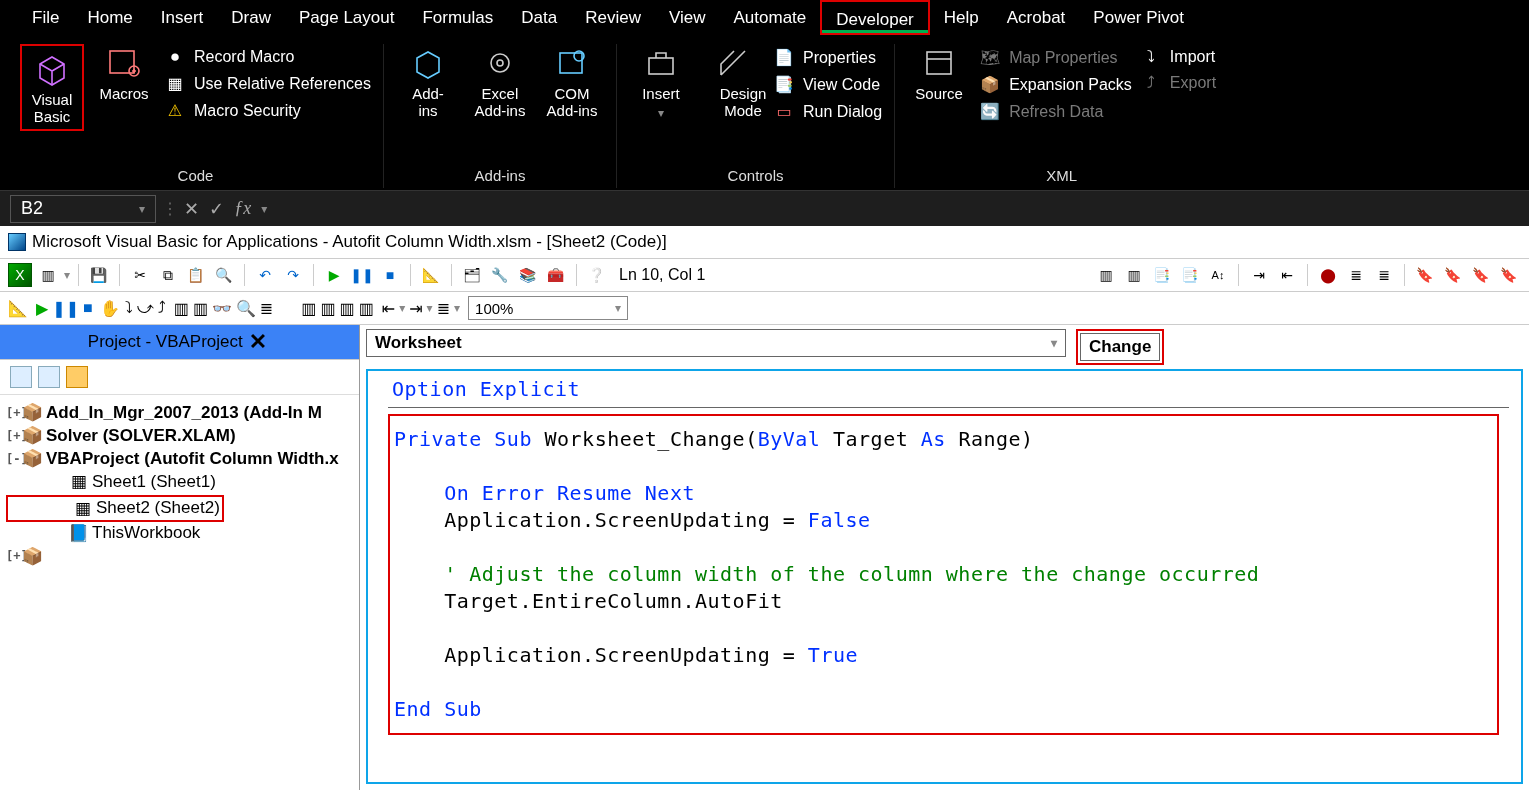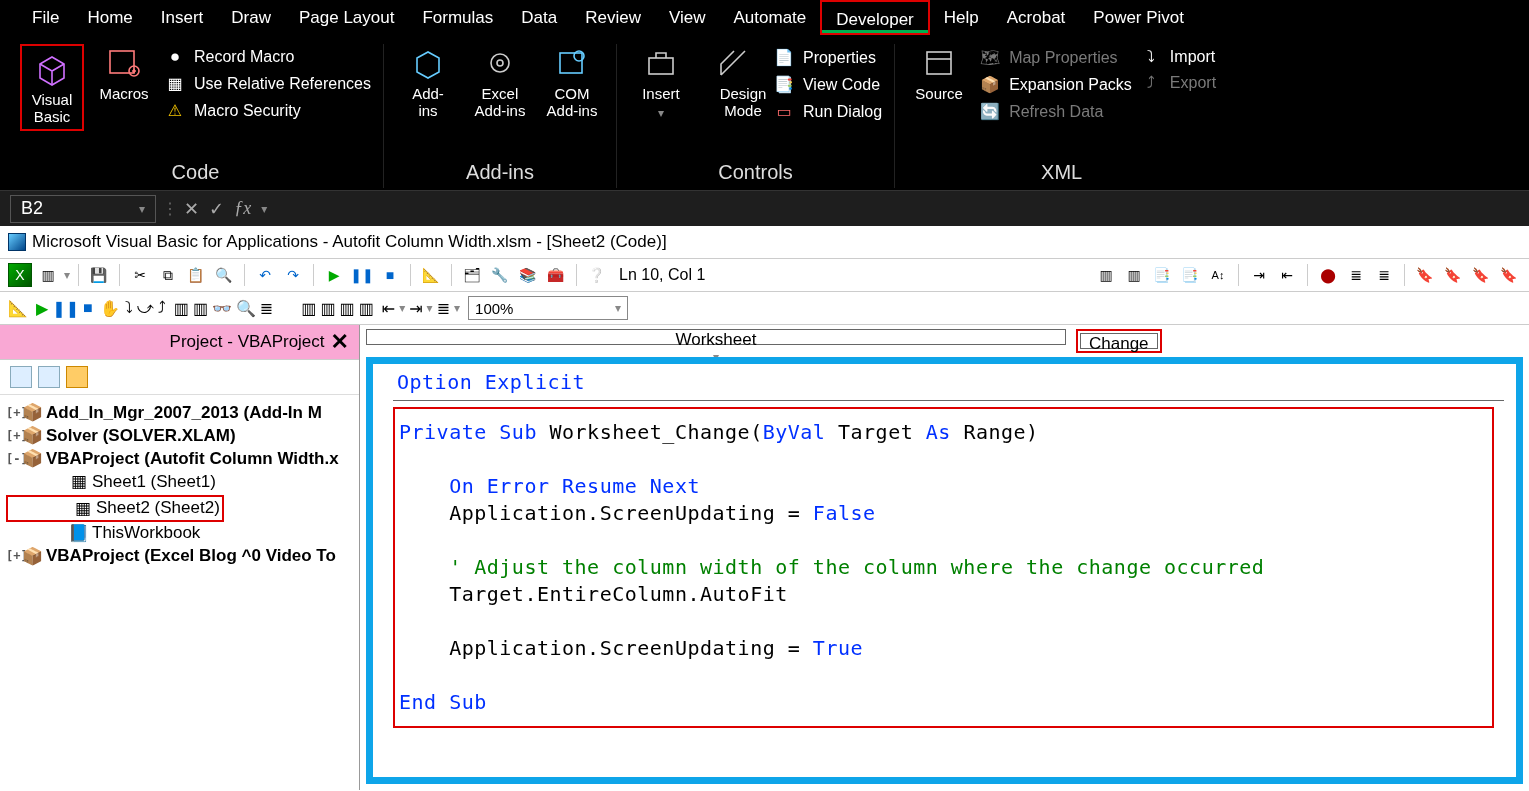--- a/index.html
+++ b/index.html
@@ -7,21 +7,21 @@
 
   
   .excel { background: #000; color: #fff; }
   .tabstrip { display: flex; align-items: flex-start; height: 40px; padding: 0 18px; }
   .tabstrip .tab { padding: 8px 14px 0 14px; font-size: 17px; cursor: pointer; }
   .tab.active { border-bottom: 3px solid #00b050; }
   .ribbon { display: flex; align-items: stretch; padding: 4px 8px 2px 8px; height: 150px; }
   .group { border-right: 1px solid #222; padding: 0 12px 4px 12px; display: flex; flex-direction: column; justify-content: space-between; }
   .group:last-child { border-right: none; }
   .group-top { display: flex; align-items: flex-start; gap: 8px; }
-  .group-label { text-align: center; font-size: 20px; color: #ddd; padding-top: 6px; }
+  .group-label { text-align: center; font-size: 15px; color: #ddd; padding-top: 6px; }
   .big-btn { display: flex; flex-direction: column; align-items: center; width: 64px; font-size: 15px; gap: 4px; text-align: center; line-height: 1.1; }
   .big-btn .icon { width: 40px; height: 38px; display: flex; align-items: center; justify-content: center; }
   .small-list { display: flex; flex-direction: column; gap: 8px; padding-top: 4px; font-size: 16px; }
   .small-item { display: flex; align-items: center; gap: 8px; }
   .small-item .icon { width: 22px; text-align: center; }
   .dim { color: #7a7a7a; }
 
   .red-box { border: 2px solid #d00; }
 
   
@@ -37,37 +37,37 @@
   .vbe-title .icon { width: 18px; height: 18px; background: linear-gradient(135deg,#6cf,#048); border: 1px solid #036; }
   .vbe-toolbar { display: flex; align-items: center; gap: 4px; padding: 4px 8px; border-top: 1px solid #ccc; border-bottom: 1px solid #ccc; font-size: 14px; }
   .vbe-toolbar .tbtn { width: 24px; height: 24px; display:flex; align-items:center; justify-content:center; border:1px solid transparent; }
   .vbe-toolbar .sep { width:1px; height:22px; background:#ccc; margin:0 4px; }
   .vbe-toolbar .ln { font-size: 16px; padding-left: 6px; }
   .vbe-toolbar2 { display: flex; align-items: center; gap: 4px; padding: 4px 8px; border-bottom: 1px solid #ccc; }
   .zoom-sel { border:1px solid #888; height:24px; width:160px; padding:0 6px; font-size:15px; display:flex; align-items:center; justify-content:space-between; }
 
   .vbe-body { display: flex; height: calc(791px - 40px - 150px - 36px - 32px - 34px - 34px); }
   .project-pane { width: 360px; border-right: 1px solid #999; display:flex; flex-direction:column; min-height:0; }
-  .project-title { display:flex; align-items:center; justify-content:flex-end; padding:4px 4px 4px 6px; font-size:17px; background:#f9a8d4; border-bottom:1px solid #ccc; }
+  .project-title { display:flex; align-items:center; justify-content:center; padding:4px 4px 4px 6px; font-size:17px; background:#3b82f6; border-bottom:1px solid #ccc; }
   .project-title .close { font-size:22px; font-weight:bold; padding:0 6px; cursor:pointer; }
   .project-tool { padding:6px 10px; border-bottom:1px solid #ddd; display:flex; gap:6px; font-size:16px; }
   .project-tool .tbtn { width:22px; height:22px; border:1px solid #8ab; background:#def; }
   .tree { padding:6px 6px; font-size:17px; overflow:hidden; white-space:nowrap; }
   .tree-row { display:flex; align-items:center; gap:4px; padding:1px 0; }
   .tree-row .tw { width:14px; text-align:center; color:#555; font-family:monospace; }
   .tree-row .ic { width:18px; display:inline-flex; justify-content:center; }
   .tree-row.bold { font-weight:bold; }
   .indent2 { padding-left: 46px; }
 
   .code-pane { flex:1; display:flex; flex-direction:column; min-width:0; }
   .code-dd { display:flex; gap:10px; padding:4px 6px; }
-  .dd { border:1px solid #666; height:16px; display:flex; align-items:center; justify-content:space-between; padding:0 8px; font-size:17px; font-weight:normal;flex-direction:column; }
+  .dd { border:1px solid #666; height:28px; display:flex; align-items:center; justify-content:space-between; padding:0 8px; font-size:17px; font-weight:bold; }
   .dd.obj { flex: 0 0 700px; }
   .dd.proc { flex: 0 0 100px; position:relative; }
-  .code-area { flex:1; border:7px solid #0ea5e9; margin:0 6px 6px 6px; padding:0 12px 0 20px; position:relative; }
+  .code-area { flex:1; border:2px solid #0ea5e9; margin:0 6px 6px 6px; padding:0 12px 0 20px; position:relative; }
   .option-line { font-family: Consolas, monospace; font-size:20px; color:#0030ff; padding:6px 4px; border-bottom:1px solid #666; letter-spacing:0.5px; }
   .code { font-family: Consolas, monospace; font-size:20px; line-height:1.35; padding:10px 4px; letter-spacing:0.5px; white-space:pre; }
   .kw { color:#0030ff; }
   .cm { color:#008000; }
   .tx { color:#000; }
 
   .chev { font-size:12px; color:#888; }
 </style>
 </head>
 <body>
@@ -401,21 +401,20 @@
               <span class="tw" style="font-size: 12px;"></span>
               <span class="ic">▦</span>
               <span>Sheet2 (Sheet2)</span>
             </div></div><div class="tree-row indent2">
             <span class="tw" style="font-size: 12px;"></span>
             <span class="ic">📘</span>
             <span>ThisWorkbook</span>
           </div><div class="tree-row bold">
             <span class="tw" style="font-size: 12px;">[+]</span>
             <span class="ic">📦</span>
-            <span>VBAProject (Excel Blog ^0 Video To</span>
           </div></div>
     </div>
 
     <div class="code-pane">
       <div class="code-dd">
         <div class="dd obj">
             <span>Worksheet</span>
             <span class="chev">▾</span>
           </div>
         <div style="border:2px solid #d00; padding:2px; display:inline-block;">

